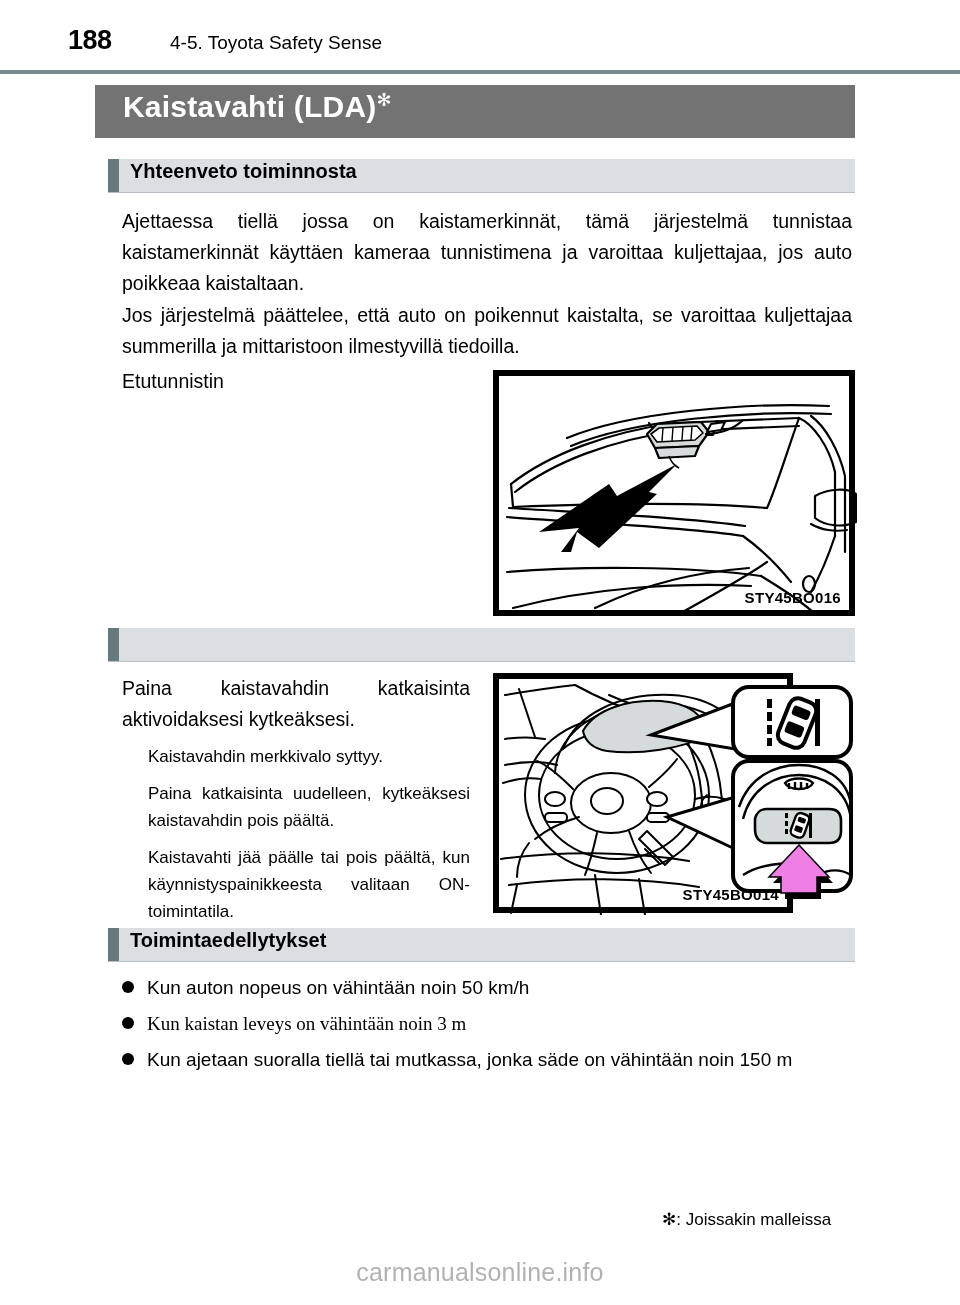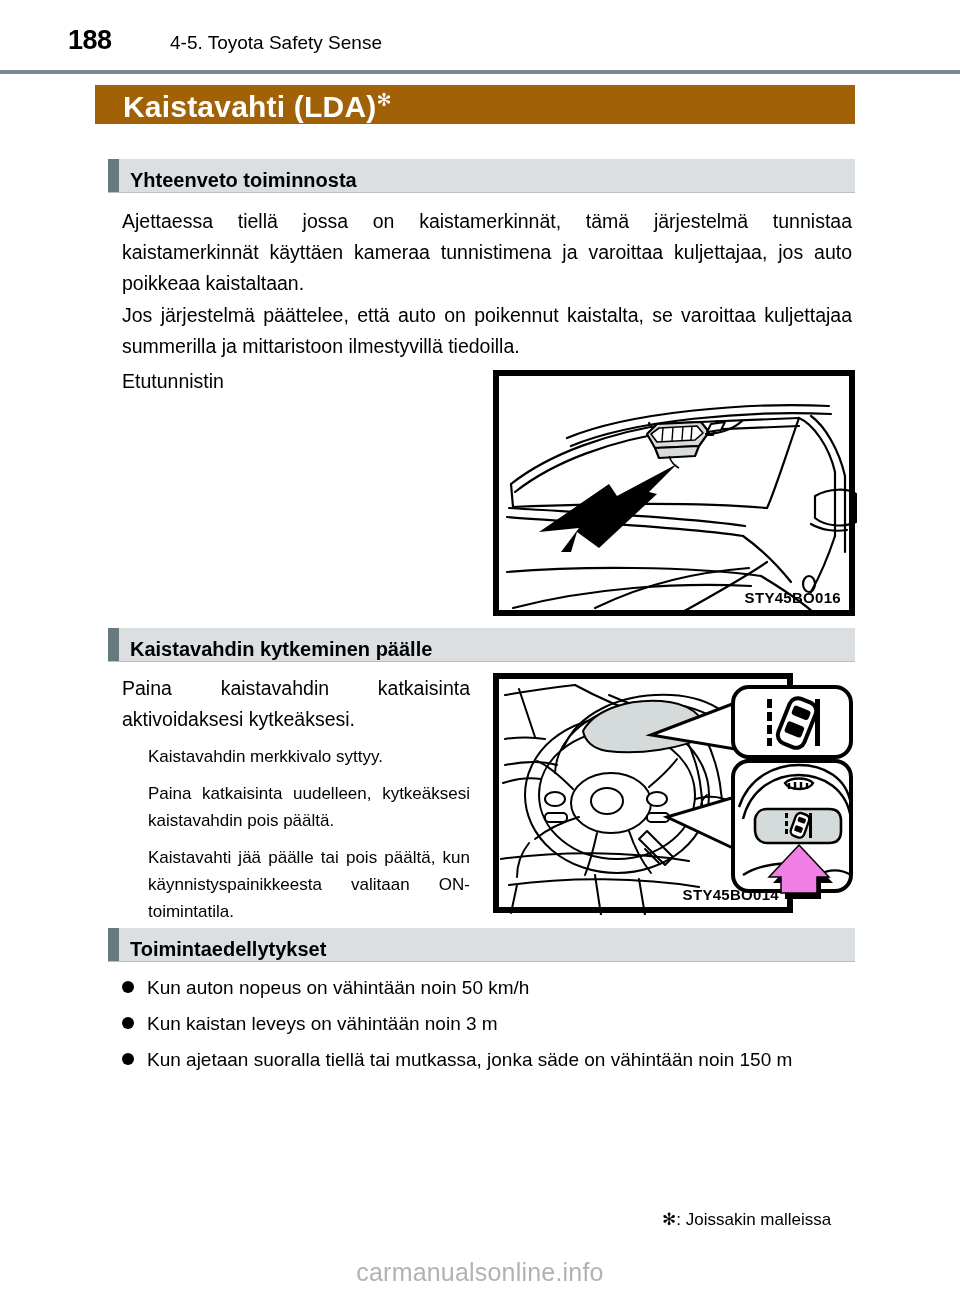--- a/index.html
+++ b/index.html
@@ -47,22 +47,22 @@
     height: 4px;
     background: #79898c;
   }
 
   
   .title-bar {
     position: absolute;
     left: 95px;
     top: 85px;
     width: 760px;
-    height: 39px;
-    background: #a16207;
+    height: 53px;
+    background: #737373;
   }
   .title-bar .title-text {
     position: absolute;
     left: 28px;
     top: 4px;
     font-size: 30px;
     font-weight: bold;
     color: #ffffff;
     letter-spacing: 0.2px;
     white-space: nowrap;
@@ -86,21 +86,21 @@
     position: absolute;
     left: 0;
     top: 0;
     width: 11px;
     height: 33px;
     background: #66797c;
   }
   .section-head .sec-text {
     position: absolute;
     left: 22px;
-    top: 10px;
+    top: 1px;
     font-size: 20px;
     font-weight: bold;
     color: #000;
     white-space: nowrap;
   }
 
   
   .para {
     position: absolute;
     font-size: 19.5px;
@@ -260,21 +260,20 @@
     <path d="M 178 88 L 150 116 L 158 118 L 100 172 L 78 156 L 72 176 L 62 176 L 80 152
              L 40 156 L 110 108 L 118 120 Z" fill="#000"></path>
 
     <ellipse cx="310" cy="208" rx="6" ry="8" fill="none" stroke="#000" stroke-width="2.2"></ellipse>
   </svg>
   <div class="fig-caption">STY45BO016</div>
 </div>
 
 <div class="section-head" style="top:628px;">
   <div class="tab"></div>
-  <div class="sec-text">Kaistavahdin kytkeminen päälle</div>
 </div>
 
 <div class="para" style="left:122px; top:673px; width:348px;">Paina kaistavahdin katkaisinta aktivoidaksesi kytkeäksesi.</div>
 
 <div class="sub-para nojust" style="left:148px; top:743px; width:322px;">Kaistavahdin merkkivalo syttyy.</div>
 
 <div class="sub-para" style="left:148px; top:780px; width:322px;">Paina katkaisinta uudelleen, kytkeäksesi kaistavahdin pois päältä.</div>
 
 <div class="sub-para" style="left:148px; top:844px; width:322px;">Kaistavahti jää päälle tai pois päältä, kun käynnistyspainikkeesta valitaan ON-toimintatila.</div>
 
@@ -396,21 +395,21 @@
 <div class="section-head" style="top:928px;">
   <div class="tab"></div>
   <div class="sec-text">Toimintaedellytykset</div>
 </div>
 
 <div class="bullet-row" style="left:122px; top:972px; width:730px;">
   <span class="dot"></span>
   <span class="btext nojust">Kun auton nopeus on vähintään noin 50 km/h</span>
 </div>
 
-<div class="bullet-row" style="left:122px; top:1008px; width:730px;">
+<div class="bullet-row" style="left:122px; top:1008px; width:730px;font-family:Liberation Serif, serif;">
   <span class="dot"></span>
   <span class="btext nojust">Kun kaistan leveys on vähintään noin 3 m</span>
 </div>
 
 <div class="bullet-row" style="left:122px; top:1044px; width:730px;">
   <span class="dot"></span>
   <span class="btext">Kun ajetaan suoralla tiellä tai mutkassa, jonka säde on vähintään noin 150 m</span>
 </div>
 
 <div class="footnote" style="left:662px; top:1209px;">✻: Joissakin malleissa</div>

